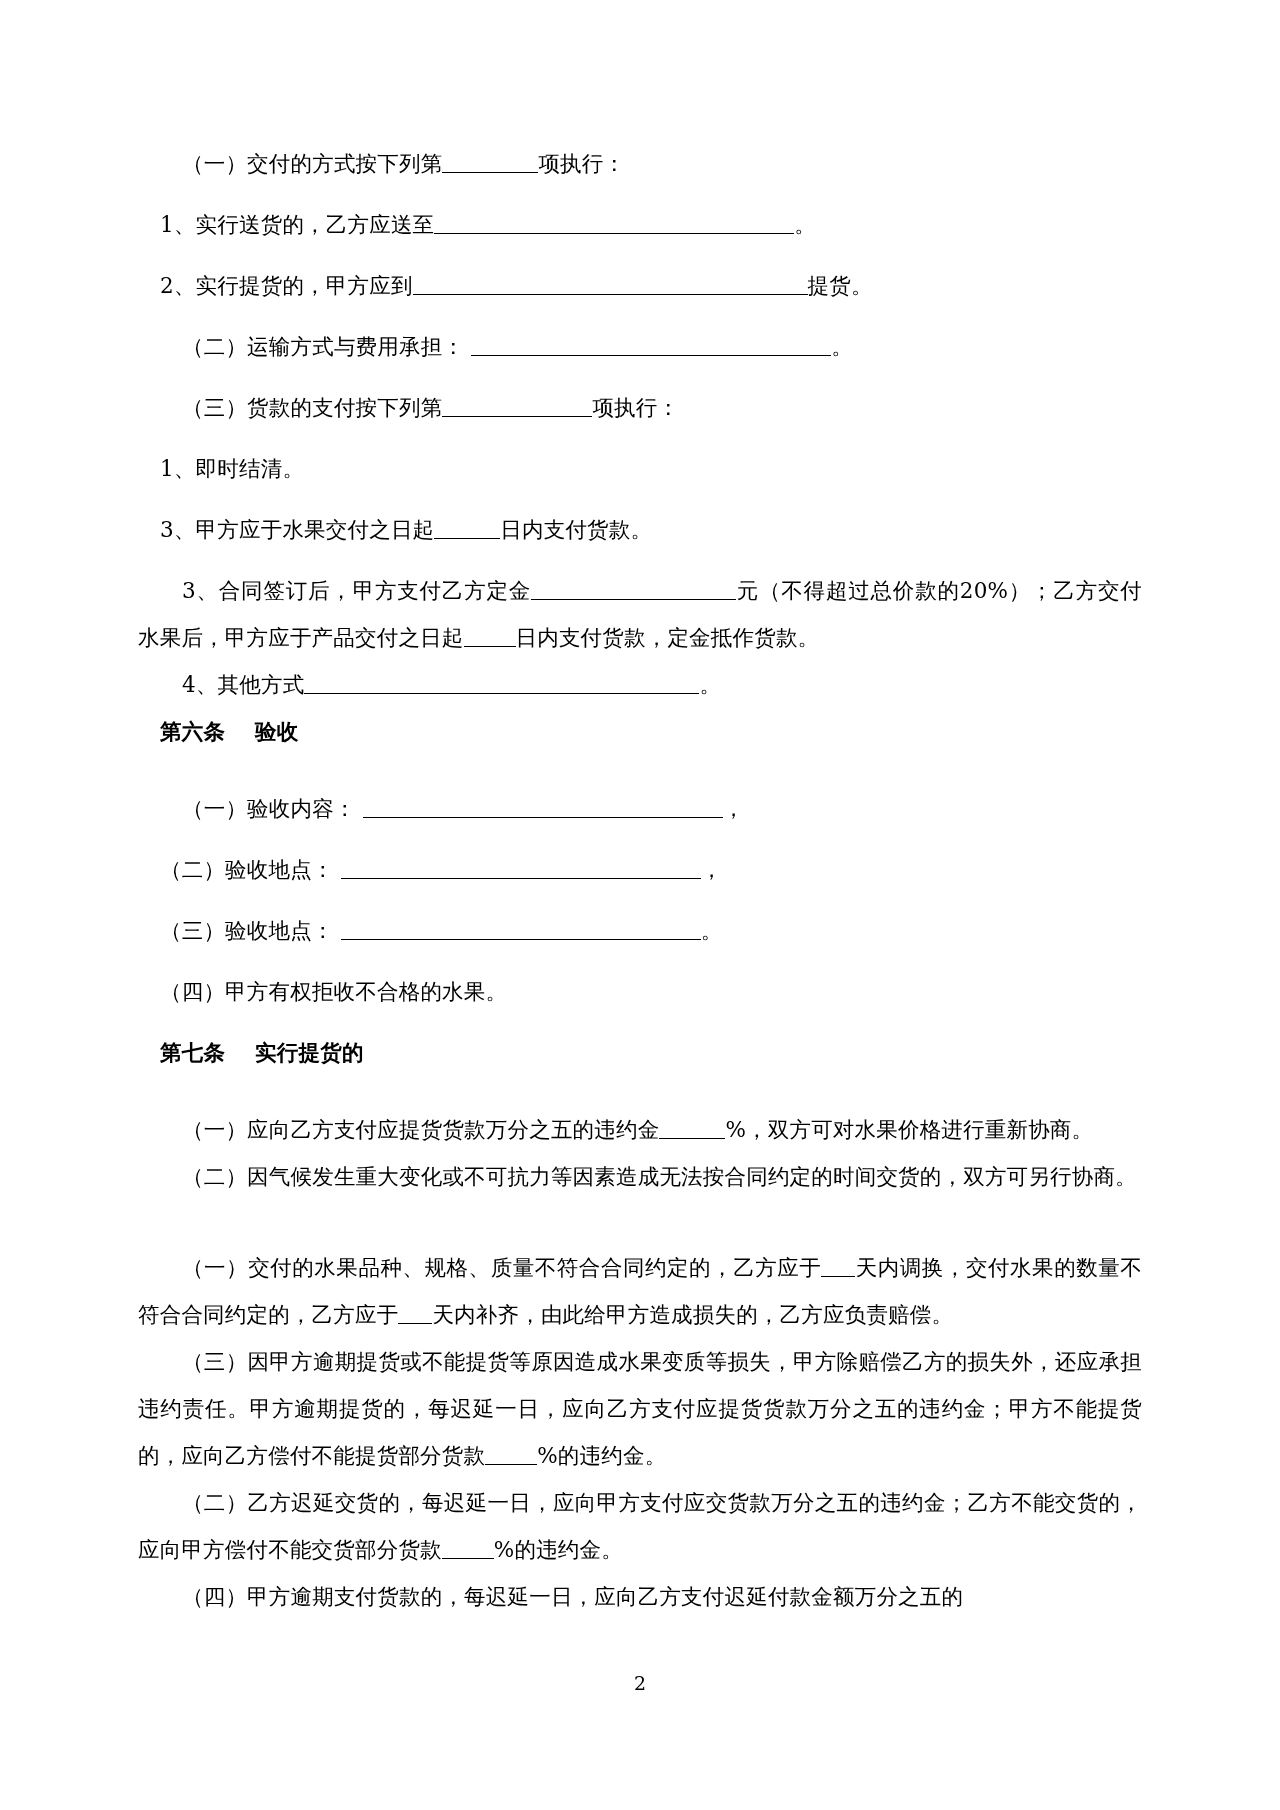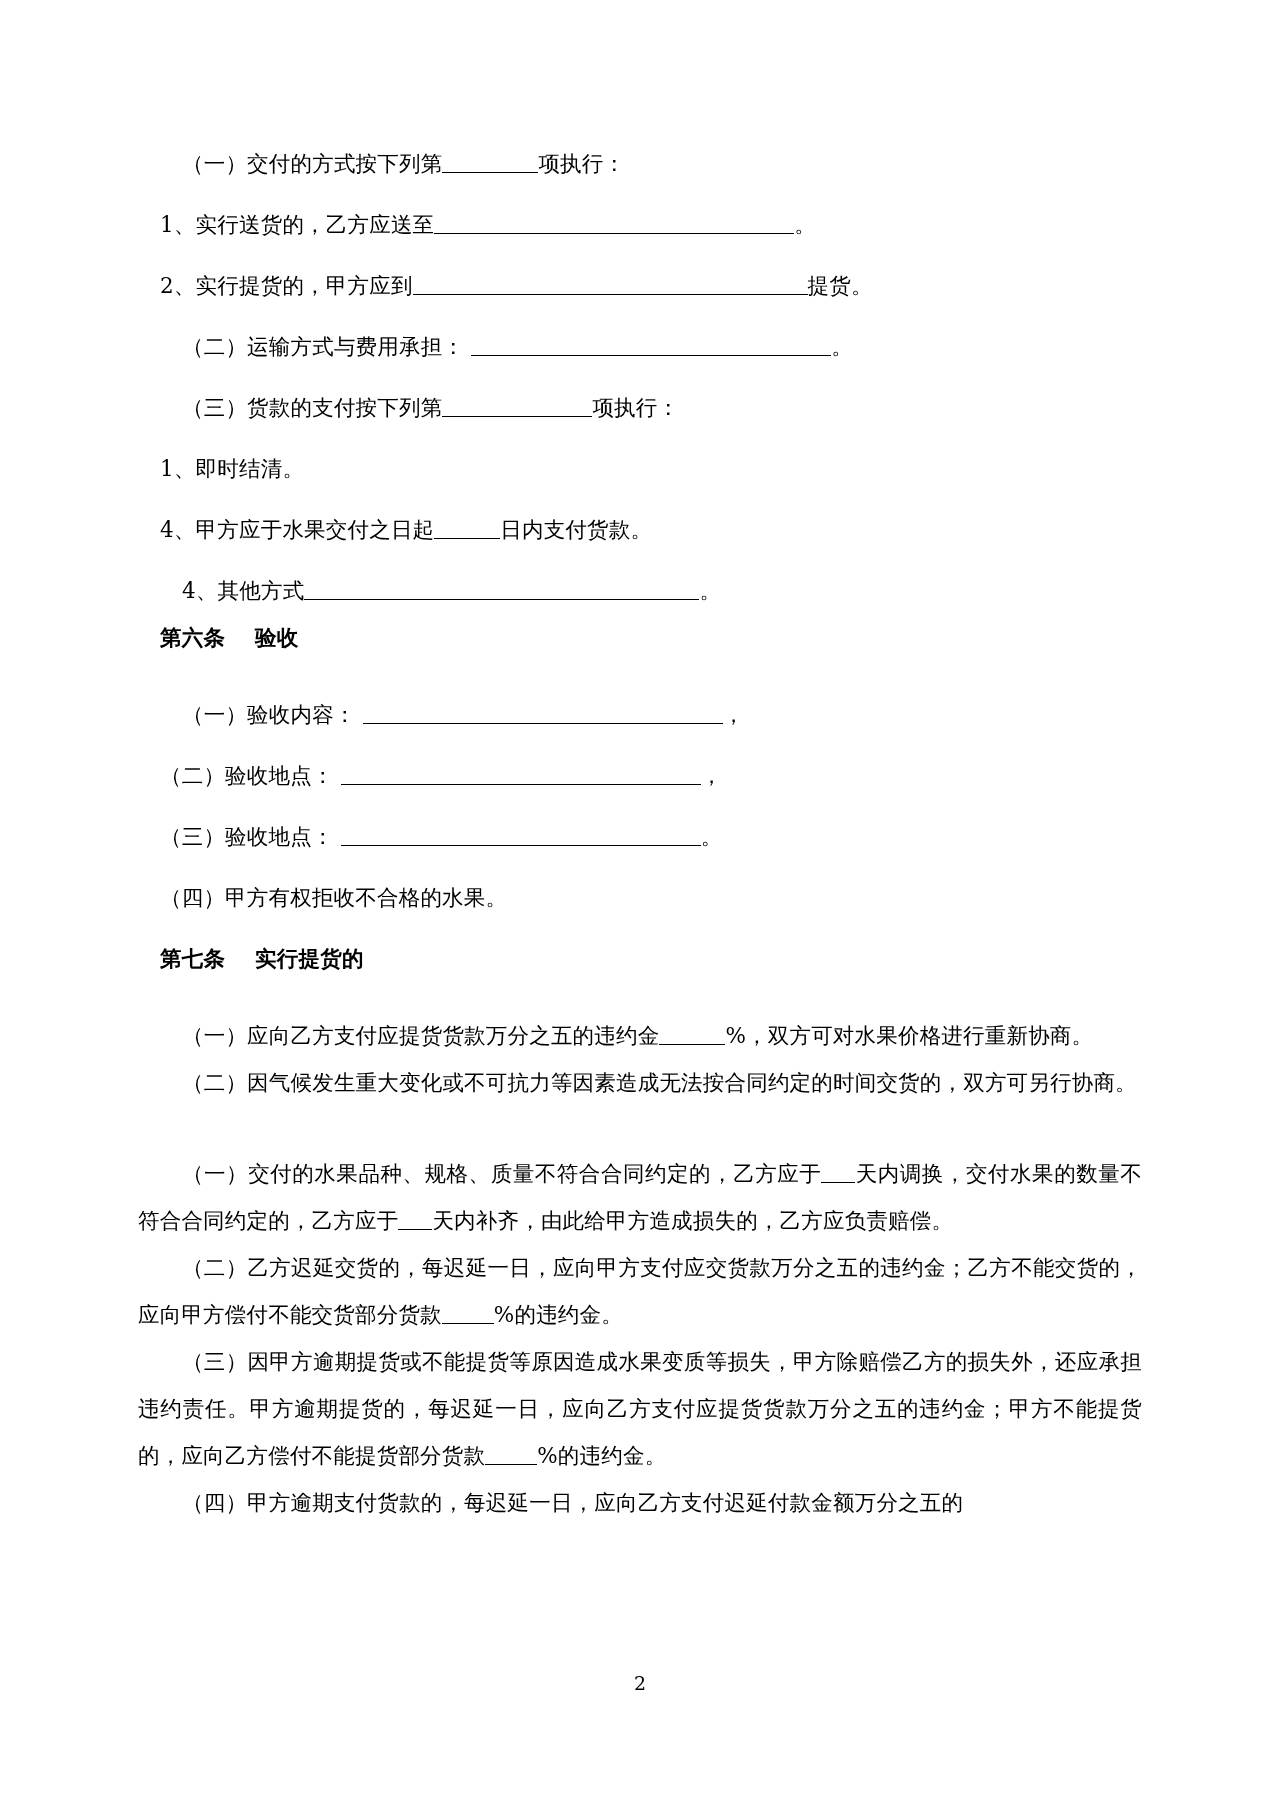--- a/index.html
+++ b/index.html
@@ -102,24 +102,25 @@
     <div class="spacer-sm"></div>
 
     <p class="para indent2"><span>（三）货款的支付按下列第</span><span class="blank b-l"></span><span>项执行：</span></p>
 
     <div class="spacer-sm"></div>
 
     <p class="para indent1">1、即时结清。</p>
 
     <div class="spacer-sm"></div>
 
-    <p class="para indent1"><span>4、甲方应于水果交付之日起</span><span class="blank b-s"></span><span>日内支付货款。</span></p>
+    <p class="para indent1"><span>3、甲方应于水果交付之日起</span><span class="blank b-s"></span><span>日内支付货款。</span></p>
 
     <div class="spacer-sm"></div>
 
+    <p class="para indent2"><span>3、合同签订后，甲方支付乙方定金</span><span class="blank b-xl"></span><span>元（不得超过总价款的20%）；乙方交付水果后，甲方应于产品交付之日起</span><span class="blank b-xs"></span><span>日内支付货款，定金抵作货款。</span></p>
 
     <p class="para indent2"><span>4、其他方式</span><span class="blank b-5xl"></span><span>。</span></p>
 
     <p class="para heading"><span>第六条</span><span class="gap"></span><span>验收</span></p>
 
     <div class="spacer-md"></div>
 
     <p class="para indent2"><span>（一）验收内容：</span>&nbsp;<span class="blank b-4xl"></span><span>，</span></p>
 
     <div class="spacer-sm"></div>
@@ -144,23 +145,23 @@
 
     <p class="para indent2">（二）因气候发生重大变化或不可抗力等因素造成无法按合同约定的时间交货的，双方可另行协商。</p>
 
     <div class="spacer-sm"></div>
 
 
     <div class="spacer-md"></div>
 
     <p class="para indent2"><span>（一）交付的水果品种、规格、质量不符合合同约定的，乙方应于</span><span class="blank b-xxs"></span><span>天内调换，交付水果的数量不符合合同约定的，乙方应于</span><span class="blank b-xxs"></span><span>天内补齐，由此给甲方造成损失的，乙方应负责赔偿。</span></p>
 
+    <p class="para indent2"><span>（三）因甲方逾期提货或不能提货等原因造成水果变质等损失，甲方除赔偿乙方的损失外，还应承担违约责任。甲方逾期提货的，每迟延一日，应向乙方支付应提货货款万分之五的违约金；甲方不能提货的，应向乙方偿付不能提货部分货款</span><span class="blank b-xs"></span><span>%的违约金。</span></p>
+
     <p class="para indent2"><span>（二）乙方迟延交货的，每迟延一日，应向甲方支付应交货款万分之五的违约金；乙方不能交货的，应向甲方偿付不能交货部分货款</span><span class="blank b-xs"></span><span>%的违约金。</span></p>
-
-    <p class="para indent2"><span>（三）因甲方逾期提货或不能提货等原因造成水果变质等损失，甲方除赔偿乙方的损失外，还应承担违约责任。甲方逾期提货的，每迟延一日，应向乙方支付应提货货款万分之五的违约金；甲方不能提货的，应向乙方偿付不能提货部分货款</span><span class="blank b-xs"></span><span>%的违约金。</span></p>
 
     <p class="para indent2">（四）甲方逾期支付货款的，每迟延一日，应向乙方支付迟延付款金额万分之五的</p>
 
   </div>
 
   <div class="page-number">2</div>
 
 </div>
 
 </body></html>

